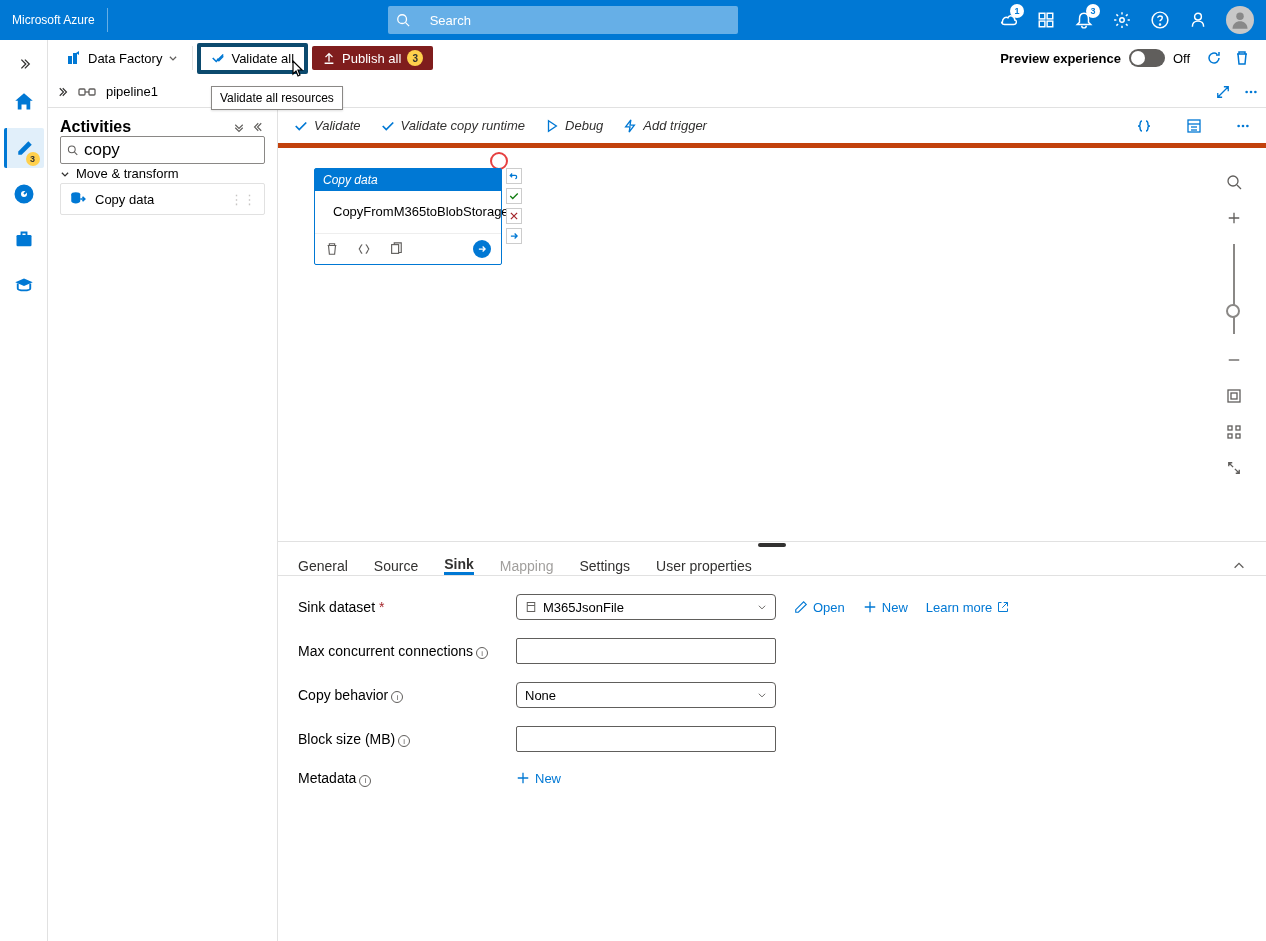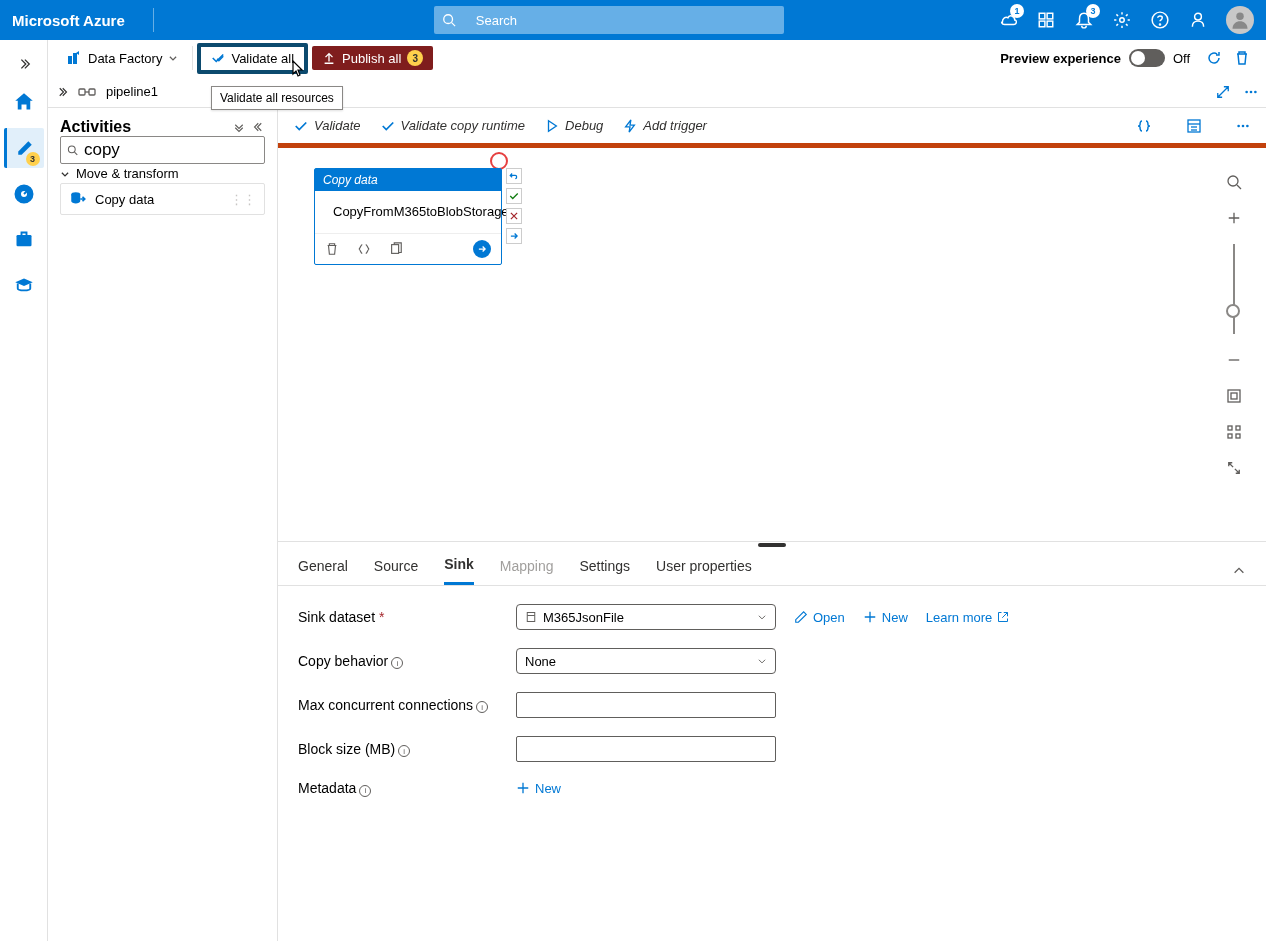--- a/index.html
+++ b/index.html
@@ -1,18 +1,18 @@
 <!DOCTYPE html>
 <html><head>
 <meta charset="utf-8">
 <style>
 * { margin: 0; padding: 0; box-sizing: border-box; font-family: 'Segoe UI', Arial, sans-serif; }
 body { background: #fff; width: 1266px; height: 941px; overflow: hidden; position: relative; }
 .top-header { height: 40px; background: #0078d4; display: flex; align-items: center; color: #fff; padding: 0 12px; }
-.logo { font-size: 15px; font-weight: 700; margin-right: 28px; }
+.logo { font-size: 12px; font-weight: 400; margin-right: 12px; }
 .header-divider { width: 1px; height: 24px; background: rgba(255,255,255,0.4); margin-right: 20px; }
 .search-box { flex: 0 0 350px; height: 28px; background: #66afe7; border-radius: 2px; display: flex; align-items: center; padding: 0 8px; margin-left: 260px;}
 .search-box svg { width: 14px; height: 14px; stroke: #fff; }
 .search-box span { color: #fff; margin-left: 20px; font-size: 13px; }
 .header-icons { margin-left: auto; display: flex; align-items: center; gap: 18px; }
 .header-icons .icon { position: relative; width: 20px; height: 20px; display: flex; align-items: center; justify-content: center; cursor: pointer;}
 .badge { position: absolute; top: -6px; right: -6px; background: #fff; color: #0078d4; border-radius: 50%; width: 14px; height: 14px; font-size: 9px; display: flex; align-items: center; justify-content: center; font-weight: bold;}
 .avatar { width: 28px; height: 28px; background: #c8c8c8; border-radius: 50%; display: flex; align-items: center; justify-content: center;}
 
 .main-row { display: flex; height: calc(100% - 40px); }
@@ -65,21 +65,21 @@
 .dot-red { width: 18px; height: 18px; border: 2px solid #e64040; border-radius: 50%; position: absolute; left: 212px; top: 4px; background: #fff;}
 .zoom-ctrl { position: absolute; right: 18px; top: 20px; display: flex; flex-direction: column; align-items: center; gap: 8px;}
 .zoom-ctrl .zc-btn { width: 28px; height: 28px; display: flex; align-items: center; justify-content: center; cursor: pointer; color: #605e5c;}
 .zoom-track { width: 2px; height: 90px; background: #8a8886; position: relative; margin: 4px 0;}
 .zoom-thumb { width: 14px; height: 14px; border: 2px solid #8a8886; border-radius: 50%; background: #fff; position: absolute; left: -7px; top: 60px;}
 
 .props-panel { border-top: 1px solid #e1e1e1; height: 400px; display: flex; flex-direction: column;}
 .handle { height: 6px; display:flex; justify-content:center; align-items:center;}
 .handle div{ width: 28px; height: 4px; background: #323130; border-radius: 2px;}
 .tabs { display: flex; gap: 26px; padding: 8px 20px 0 20px; border-bottom: 1px solid #e1e1e1; align-items: center;}
-.tabs .tab { font-size: 14px; padding-bottom: 10px; cursor: pointer; color: #323130;}
+.tabs .tab { font-size: 14px; cursor: pointer; color: #323130;}
 .tabs .tab.active { font-weight: 600; border-bottom: 3px solid #0078d4; color: #323130;}
 .tabs .tab.disabled { color: #a19f9d;}
 .tabs .chev-up { margin-left: auto;}
 .form { padding: 18px 20px; display: flex; flex-direction: column; gap: 18px;}
 .form-row { display: flex; align-items: center; gap: 18px;}
 .form-row label { width: 200px; font-size: 14px;}
 .req { color: #a4262c;}
 .select { width: 260px; height: 26px; border: 1px solid #605e5c; border-radius: 4px; display: flex; align-items: center; padding: 0 8px; font-size: 13px; gap: 6px;}
 .select .chev { margin-left: auto;}
 .txt-input { width: 260px; height: 26px; border: 1px solid #605e5c; border-radius: 2px; padding: 0 8px; font-size: 13px;}
@@ -475,33 +475,33 @@
                 <span>New</span>
               </div>
               <div class="link-btn">
                 <span>Learn more</span>
                 <svg width="12" height="12" viewBox="0 0 16 16" fill="none" stroke="#0078d4" stroke-width="1.3">
                     <path d="M6 2 L2 2 L2 14 L14 14 L14 10 M9 2 L14 2 L14 7 M14 2 L7 9"></path>
                   </svg>
               </div>
             </div>
             <div class="form-row">
+              <label><span>Max concurrent connections</span><span class="info">i</span></label>
+              <input class="txt-input" style="">
+            </div>
+            <div class="form-row">
               <label><span>Copy behavior</span><span class="info">i</span></label>
               <div class="select">
                 <span>None</span>
                 <svg class="chev" width="10" height="10" viewBox="0 0 16 16" fill="none" stroke="#605e5c" stroke-width="1.5">
                     <path d="M3 6 L8 11 L13 6"></path>
                   </svg>
               </div>
             </div>
             <div class="form-row">
-              <label><span>Max concurrent connections</span><span class="info">i</span></label>
-              <input class="txt-input" style="">
-            </div>
-            <div class="form-row">
               <label><span>Block size (MB)</span><span class="info">i</span></label>
               <input class="txt-input" style="">
             </div>
             <div class="form-row">
               <label><span>Metadata</span><span class="info">i</span></label>
               <div class="link-btn">
                 <svg width="14" height="14" viewBox="0 0 16 16" fill="none" stroke="#0078d4" stroke-width="1.5">
                     <path d="M8 2 L8 14 M2 8 L14 8"></path>
                   </svg>
                 <span>New</span>

